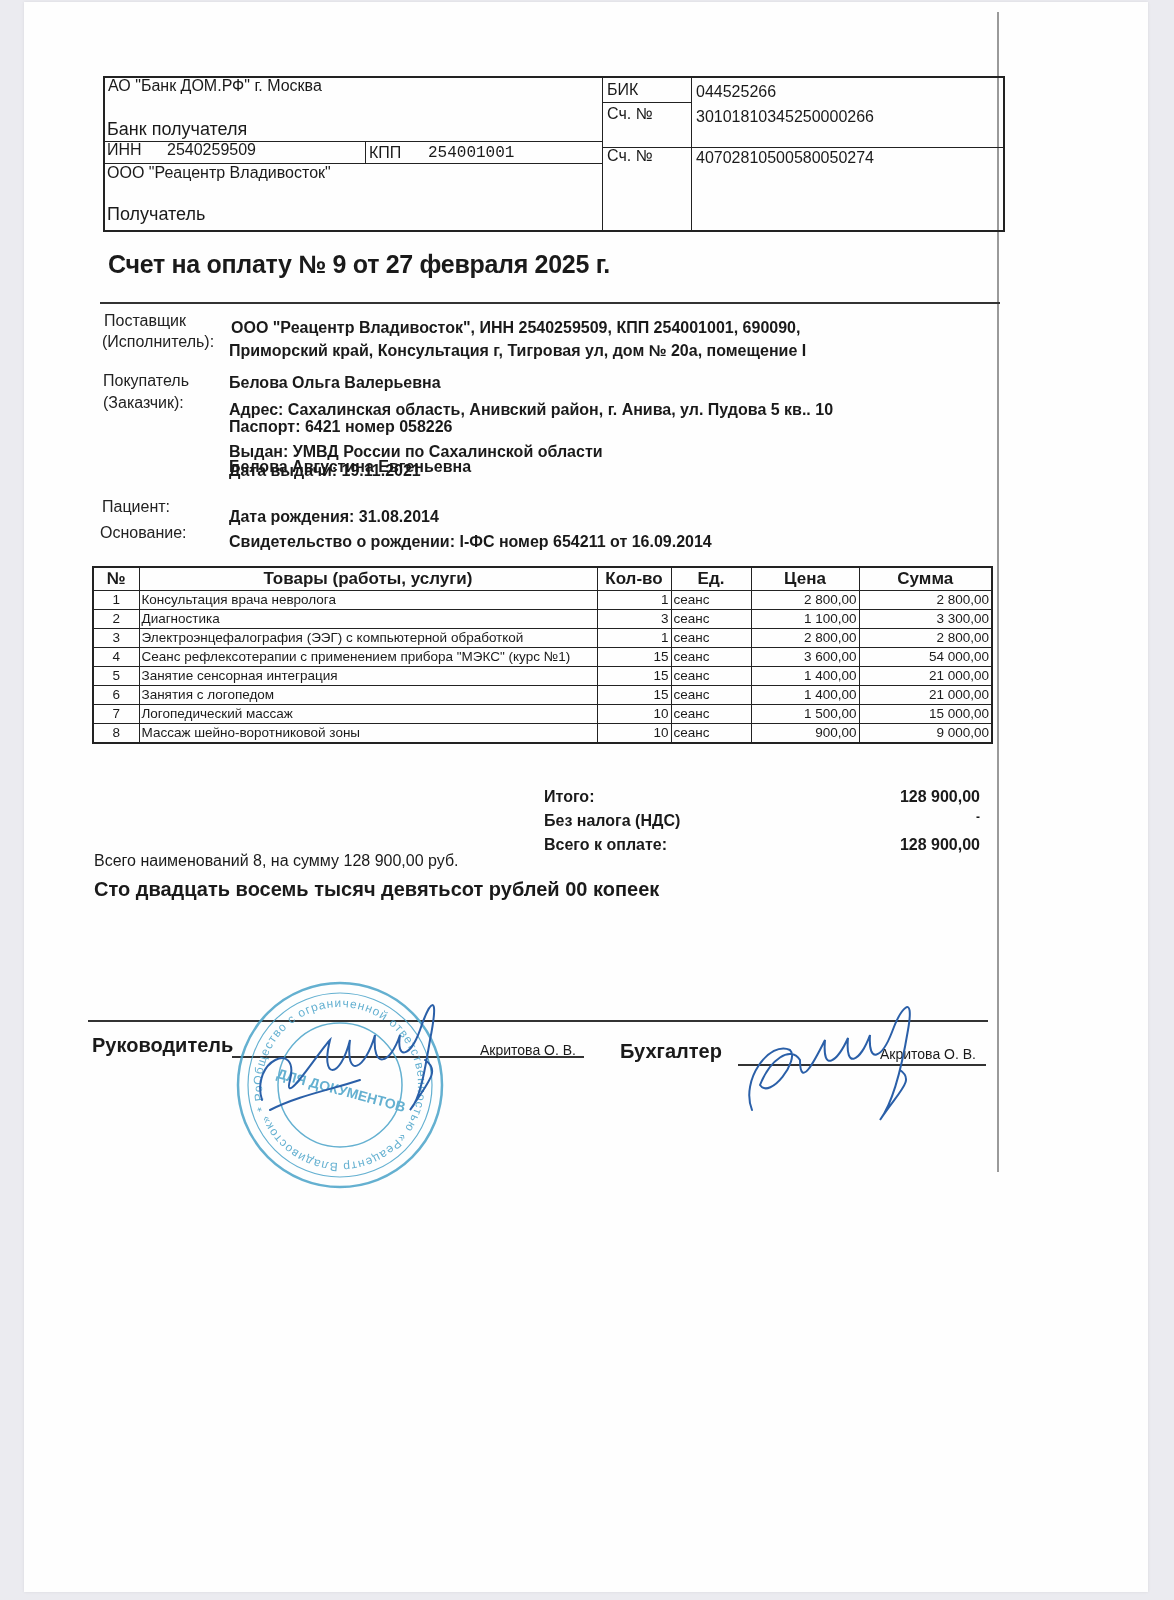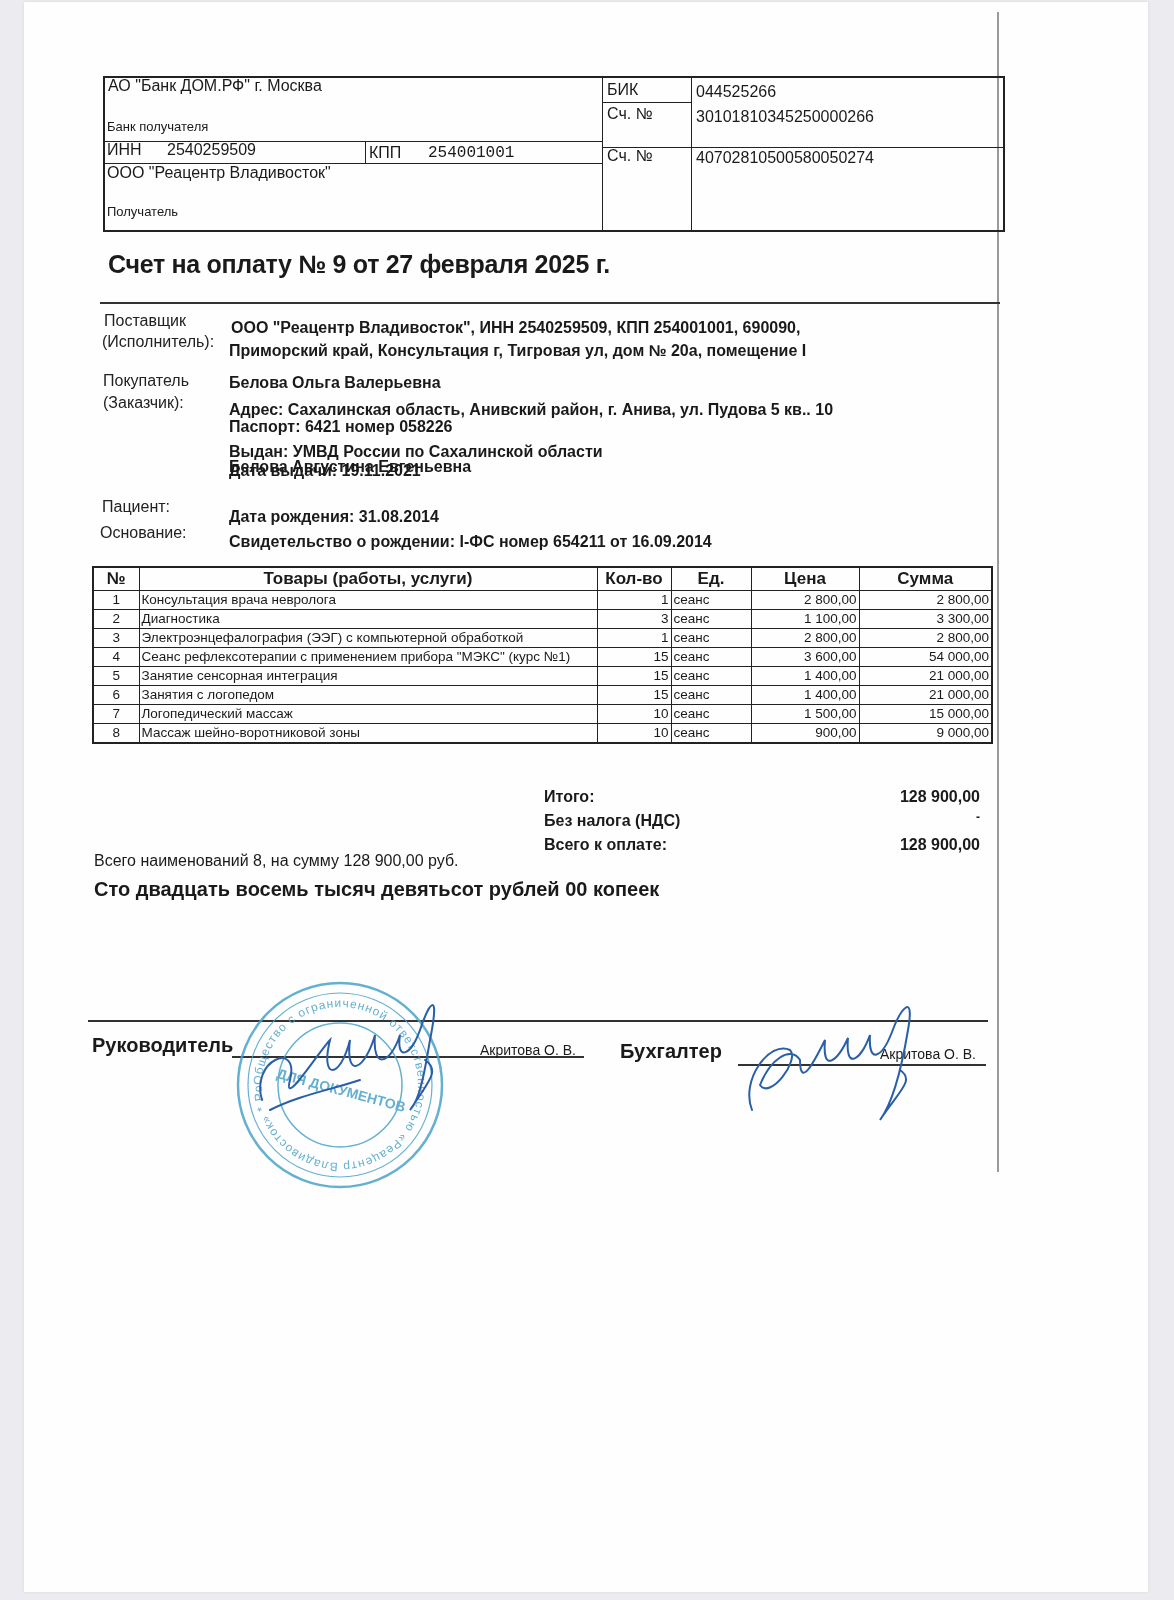--- a/index.html
+++ b/index.html
@@ -11,21 +11,21 @@
     position:absolute; left:24px; top:2px; width:1124px; height:1590px; background:#fefefe;
     box-shadow:0 0 3px rgba(0,0,0,0.08);
   }
   .fold-line { position:absolute; left:997px; top:12px; width:2px; height:1160px; background:#9a9a9a; }
 
   
   .bank { position:absolute; left:103px; top:76px; width:902px; height:156px; border:2px solid #222; box-sizing:border-box; }
   .bank .v { position:absolute; top:0; bottom:0; width:0; border-left:1.5px solid #222; }
   .bank .h { position:absolute; height:0; border-top:1.5px solid #222; }
   .bank .t { position:absolute; font-size:16px; white-space:nowrap; }
-  .bank .s { position:absolute; font-size:13px; white-space:nowrap; }
+  .bank .s { position:absolute; font-size:18px; white-space:nowrap; }
 
   .title { position:absolute; left:108px; top:250px; font-size:25px; font-weight:bold; letter-spacing:-0.3px; white-space:nowrap; }
   .title-rule { position:absolute; left:100px; top:302px; width:900px; height:2px; background:#333; }
 
   .lbl { position:absolute; font-size:16px; white-space:nowrap; color:#222; }
   .val { position:absolute; font-size:16px; font-weight:bold; white-space:nowrap; color:#1a1a1a; }
 
   table.items {
     position:absolute; left:92px; top:566px; width:899px; border-collapse:collapse; border:2px solid #222;
     font-size:13.5px; table-layout:fixed;

